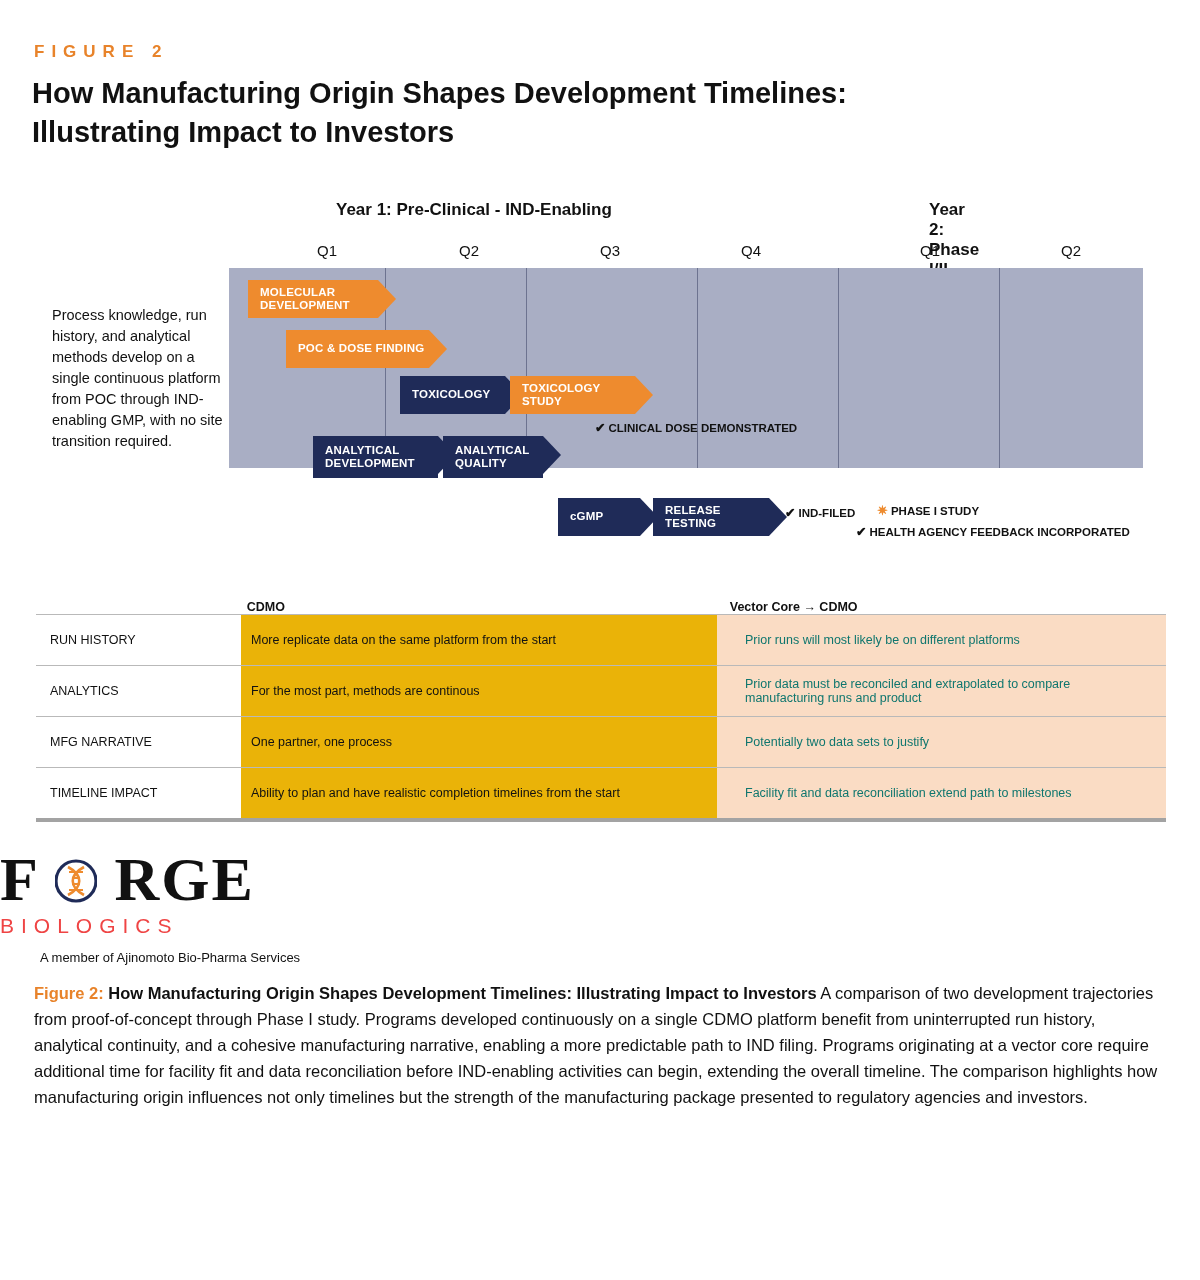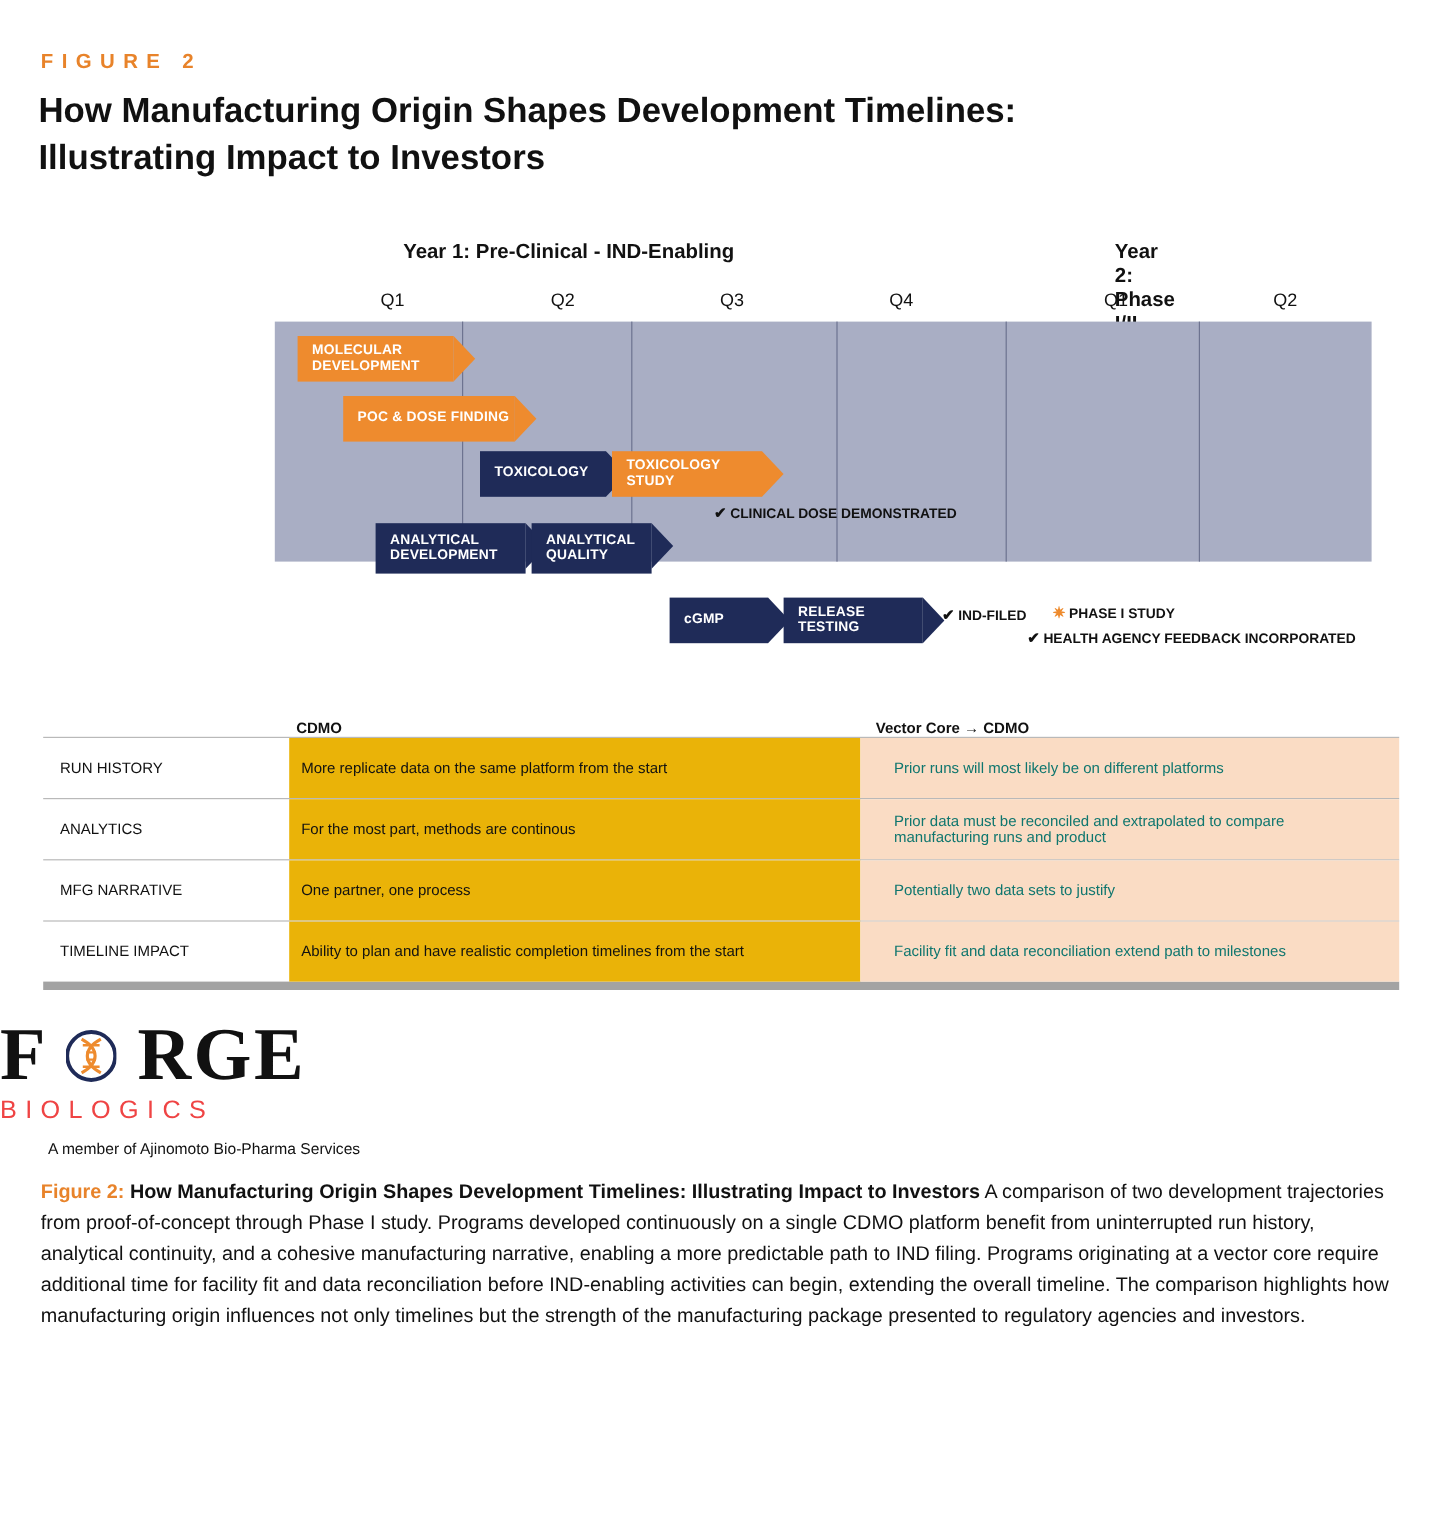--- a/index.html
+++ b/index.html
@@ -78,21 +78,21 @@
   .milestone .star { color:#EE8B2E; margin-right:3px; font-size:13px; }
 
   
   .tbl { position:absolute; left:36px; top:600px; width:1130px; }
   .tbl-head { display:flex; font-size:12.5px; font-weight:bold; color:#111; }
   .th-blank { width:205px; }
   .th-a { width:476px; padding-left:8px; }
   .th-b { width:449px; padding-left:8px;margin-left:12px; }
 
   .trow { display:flex; border-top:1px solid #b9b9b9; min-height:38px; }
-  .trow:last-child { border-bottom:7px solid #a3a3a3; }
+  .trow:last-child { border-bottom:4px solid #a3a3a3; }
   .c-label {
     width:205px; padding:9px 8px 9px 14px;
     font-size:12.5px; color:#111; display:flex; align-items:center;
   }
   .c-a {
     width:476px; padding:18px 10px; font-size:12.5px; color:#111;
     background:#eab308; display:flex; align-items:center;
   }
   .c-b {
     width:449px; padding:9px 28px; font-size:12.5px; color:#0f766e;
@@ -141,20 +141,21 @@
     <div class="yr-head yr1">Year 1: Pre-Clinical - IND-Enabling</div>
     <div class="yr-head yr2">Year 2: Phase I/II</div>
 
     <div class="q-head" style="left:297px;">Q1</div>
     <div class="q-head" style="left:439px;">Q2</div>
     <div class="q-head" style="left:580px;">Q3</div>
     <div class="q-head" style="left:721px;">Q4</div>
     <div class="q-head" style="left:900px;">Q1</div>
     <div class="q-head" style="left:1041px;">Q2</div>
 
+    <div class="sidenote">Process knowledge, run history, and analytical methods develop on a single continuous platform from POC through IND-enabling GMP, with no site transition required.</div>
 
     <div class="plot">
       <div class="vline" style="left:156px;"></div>
       <div class="vline" style="left:297px;"></div>
       <div class="vline" style="left:468px;"></div>
       <div class="vline" style="left:609px;"></div>
       <div class="vline" style="left:770px;"></div>
 
       <div class="bar orange" style="left:19px; top:12px; width:130px;">
         <span>MOLECULAR

